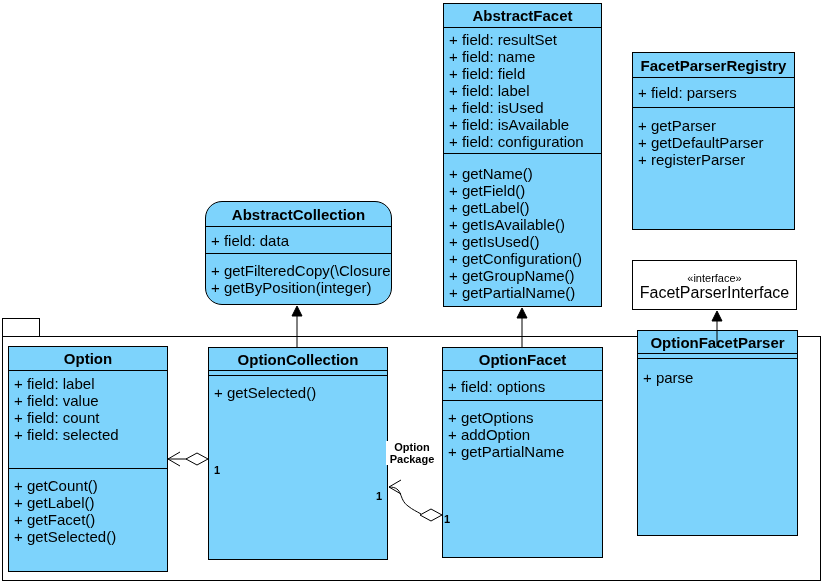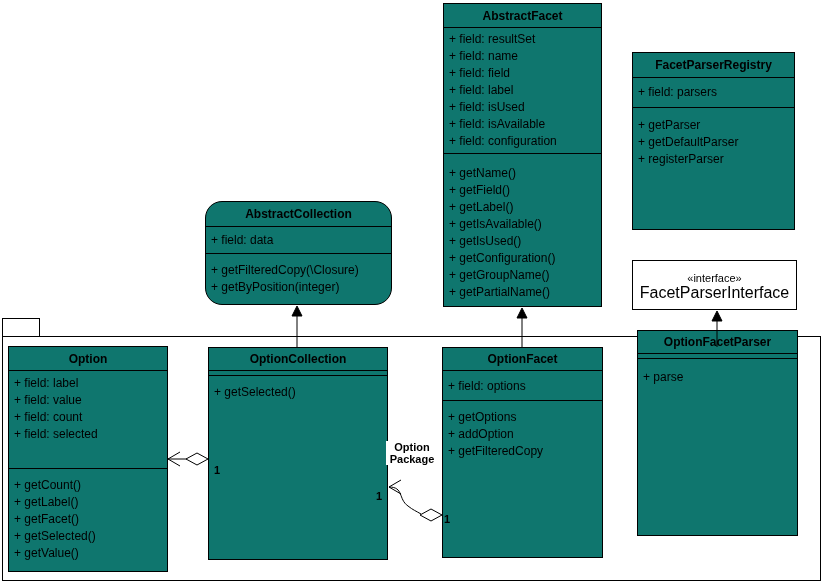--- a/index.html
+++ b/index.html
@@ -1,22 +1,22 @@
 <!DOCTYPE html>
 <html><head>
 <meta charset="utf-8">
 <style>
   html, body { margin:0; padding:0; background:#ffffff; }
   #canvas {
     position:relative; width:823px; height:583px; background:#ffffff;
     font-family:"Liberation Sans", sans-serif; color:#000; overflow:hidden;
   }
   .uml-class {
-    position:absolute; background:#0f766e; border:1px solid #000;
-    box-sizing:border-box; font-size:12px;
+    position:absolute; background:#7dd3fc; border:1px solid #000;
+    box-sizing:border-box; font-size:15px;
   }
   .uml-title {
     font-weight:bold; text-align:center; border-bottom:1px solid #000;
     box-sizing:border-box; display:flex; align-items:center; justify-content:center;
     white-space:nowrap; overflow:hidden;
   }
   .uml-sec { box-sizing:border-box; padding:3px 3px 0 5px; overflow:hidden; }
   .uml-sec.bordered { border-bottom:1px solid #000; }
   .member { height:17px; line-height:17px; white-space:nowrap; }
   .iface-box {
@@ -112,41 +112,40 @@
       <div class="member">+ field: label</div>
       <div class="member">+ field: value</div>
       <div class="member">+ field: count</div>
       <div class="member">+ field: selected</div>
     </div>
     <div class="uml-sec" style="height:102px; padding-top:8px;">
       <div class="member">+ getCount()</div>
       <div class="member">+ getLabel()</div>
       <div class="member">+ getFacet()</div>
       <div class="member">+ getSelected()</div>
-      <div class="member">+ getValue()</div>
     </div>
   </div>
 
   <div class="uml-class" style="left:208px; top:347px; width:180px; height:213px;">
     <div class="uml-title" style="height:23px;">OptionCollection</div>
     <div class="uml-sec bordered" style="height:5px; padding:0;"></div>
     <div class="uml-sec" style="height:183px; padding-top:8px;">
       <div class="member">+ getSelected()</div>
     </div>
   </div>
 
   <div class="uml-class" style="left:442px; top:347px; width:161px; height:211px;">
     <div class="uml-title" style="height:23px;">OptionFacet</div>
     <div class="uml-sec bordered" style="height:30px; padding-top:7px;">
       <div class="member">+ field: options</div>
     </div>
     <div class="uml-sec" style="height:156px; padding-top:8px;">
       <div class="member">+ getOptions</div>
       <div class="member">+ addOption</div>
-      <div class="member">+ getFilteredCopy</div>
+      <div class="member">+ getPartialName</div>
     </div>
   </div>
 
   <div class="uml-class" style="left:637px; top:330px; width:161px; height:206px;">
     <div class="uml-title" style="height:23px;">OptionFacetParser</div>
     <div class="uml-sec bordered" style="height:5px; padding:0;"></div>
     <div class="uml-sec" style="height:176px; padding-top:10px;">
       <div class="member">+ parse</div>
     </div>
   </div>

